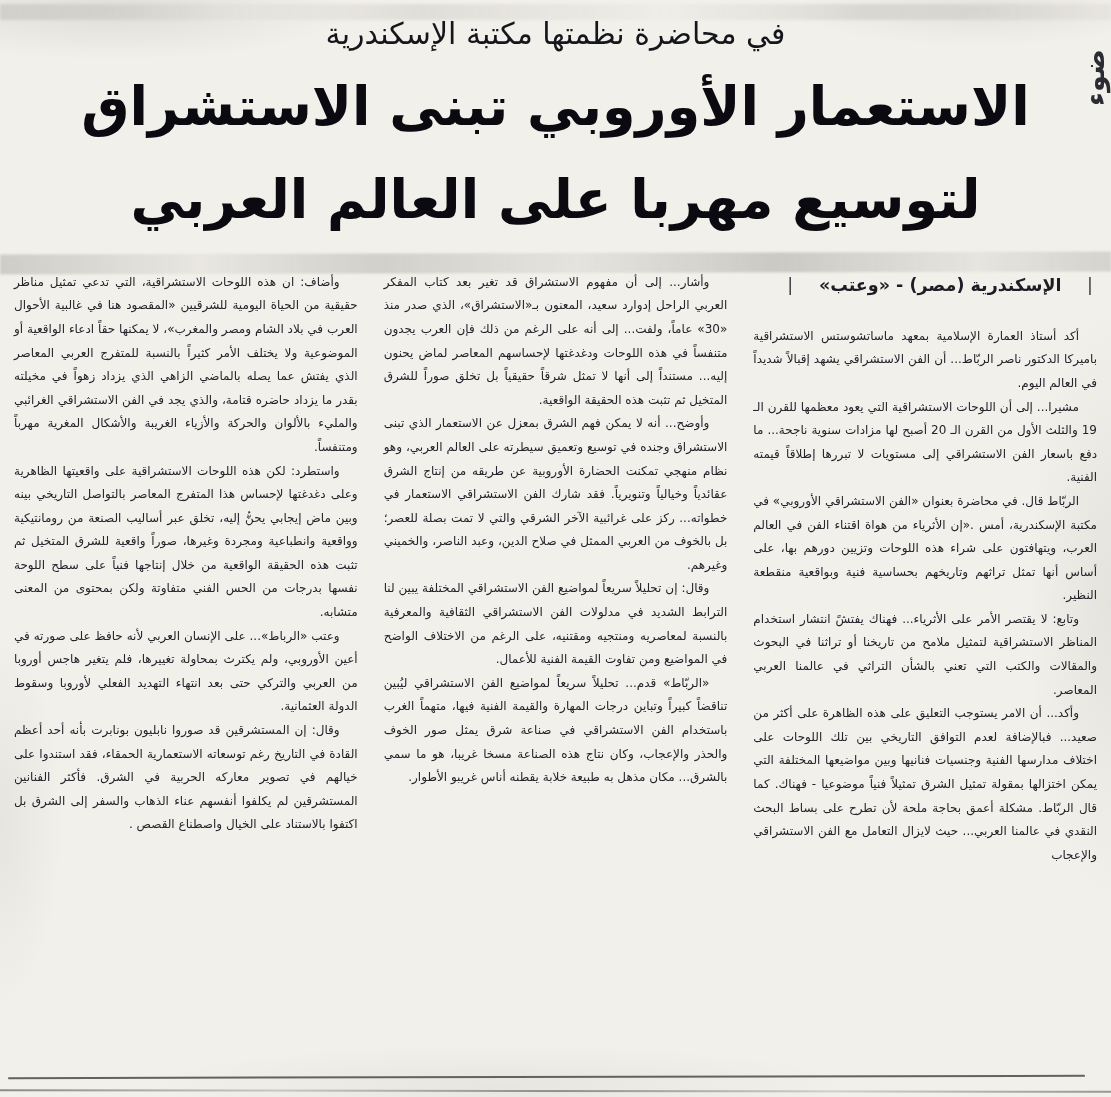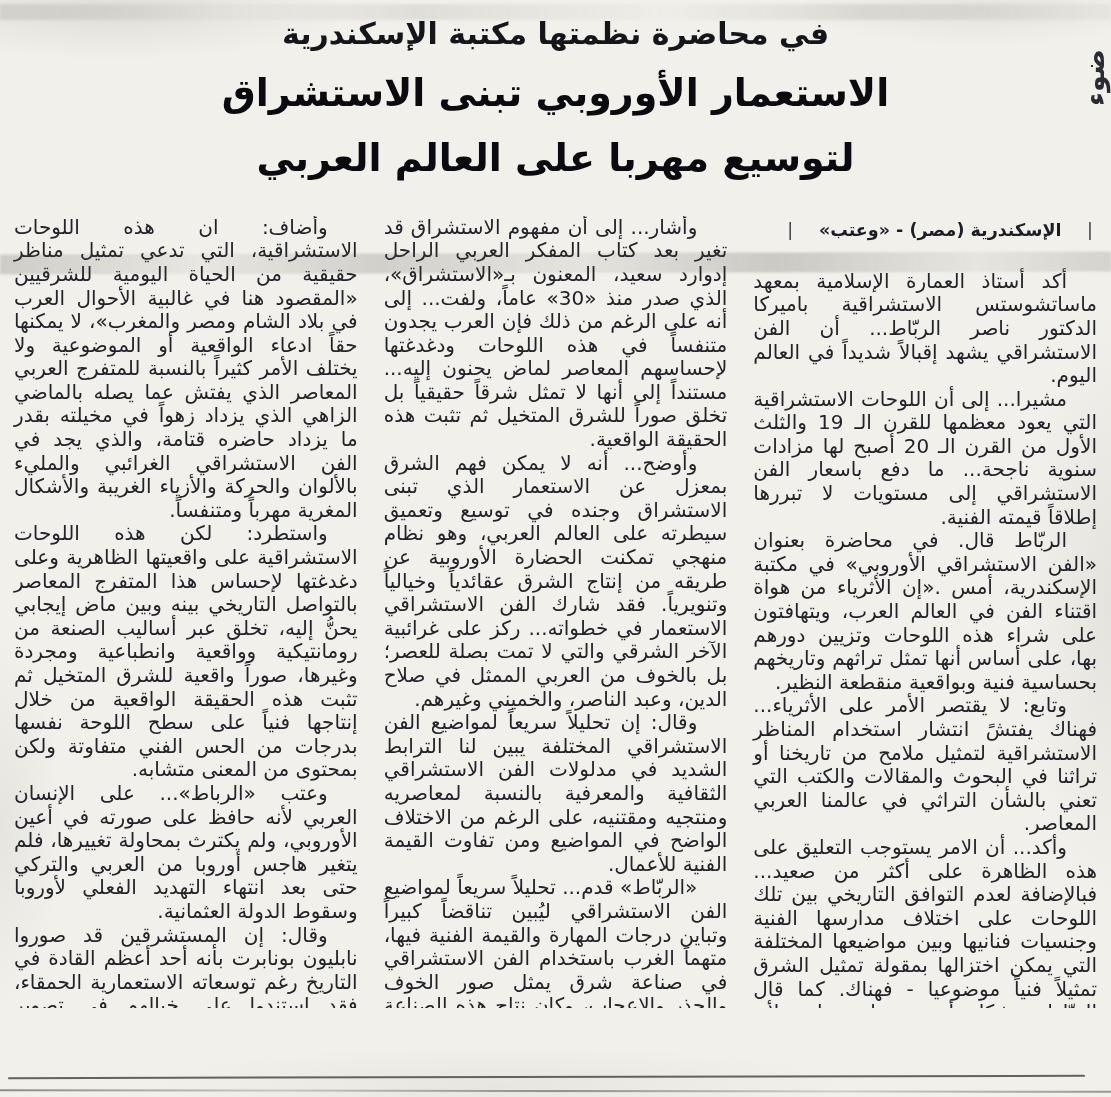--- a/index.html
+++ b/index.html
@@ -29,27 +29,27 @@
     transform:rotate(-90deg);
     font-size:27px;
     font-weight:bold;
     color:#2b2b33;
     letter-spacing:0;
   }
   .kicker{
     margin:16px auto 0;
     text-align:center;
     font-size:30px;
-    font-weight:bold;
+    font-weight:normal;
     color:#15151c;
   }
   .headline{
     margin:10px 40px 0;
     text-align:center;
-    font-size:38px;
+    font-size:54px;
     line-height:1.72;
     font-weight:bold;
     color:#0a0a10;
     letter-spacing:0;
   }
   .headline .hl-line{display:block;}
   
   .smudge{position:absolute;left:0;right:0;pointer-events:none;}
   .smudge-top{
     top:4px;height:16px;
@@ -85,21 +85,21 @@
     justify-content:space-between;
     align-items:center;
     margin:4px 4px 30px 34px;
     font-size:17.5px;
     font-weight:bold;
     color:#1d1d26;
   }
   .dateline .bar{font-weight:normal;color:#3a3a42;}
   .paras p{
     margin:0;
-    font-size:20px;
+    font-size:12px;
     line-height:23.6px;
     text-align:justify;
     text-indent:1.5em;
     color:#23232b;
   }
   .paras p.flush{text-indent:0;}
   
   .rule{position:absolute;pointer-events:none;}
   .rule-1{
     left:8px;right:26px;top:1076px;height:2px;

